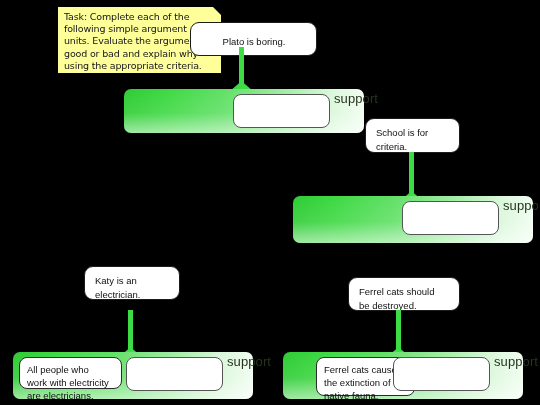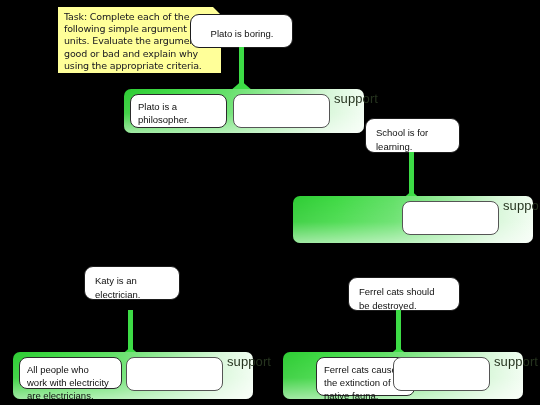--- a/index.html
+++ b/index.html
@@ -136,35 +136,33 @@
 </head>
 <body>
 
 <div id="canvas">
 
   <div class="sticky-note">
     <div class="sticky-note-text">Task: Complete each of the following simple argument units. Evaluate the argument as good or bad and explain why using the appropriate criteria.</div>
     <div class="note-fold"></div>
   </div>
 
-  <div class="claim-box centered" style="left:190px; top:14px; width:103px; height:34px;">Plato is boring.</div>
+  <div class="claim-box centered" style="left:190px; top:22px; width:127px; height:34px;">Plato is boring.</div>
 
   <div class="stem" style="left:239px; top:47px; height:38px;"></div>
   <div class="stem-flare" style="left:230px; top:78px;"></div>
 
   <div class="support-group" style="left:124px; top:89px; width:240px; height:44px;">
     <div class="grad-overlay"></div>
-    <div class="premise-box" style="left:6px; top:5px; width:97px; height:34px;">Plato is a
-philosopher.</div>
     <div class="answer-box" style="left:109px; top:5px; width:97px; height:34px;" title=""></div>
     <div class="support-label" style="left:210px; top:5px;">support</div>
   </div>
 
   <div class="claim-box" style="left:365px; top:118px; width:95px; height:35px;">School is for
-learning.</div>
+criteria.</div>
 
   <div class="stem" style="left:409px; top:152px; height:43px;"></div>
   <div class="stem-flare" style="left:400px; top:188px;"></div>
 
   <div class="support-group" style="left:293px; top:196px; width:240px; height:47px;">
     <div class="grad-overlay"></div>
     <div class="answer-box" style="left:109px; top:5px; width:97px; height:34px;" title=""></div>
     <div class="support-label" style="left:210px; top:5px;">support</div>
   </div>
 

